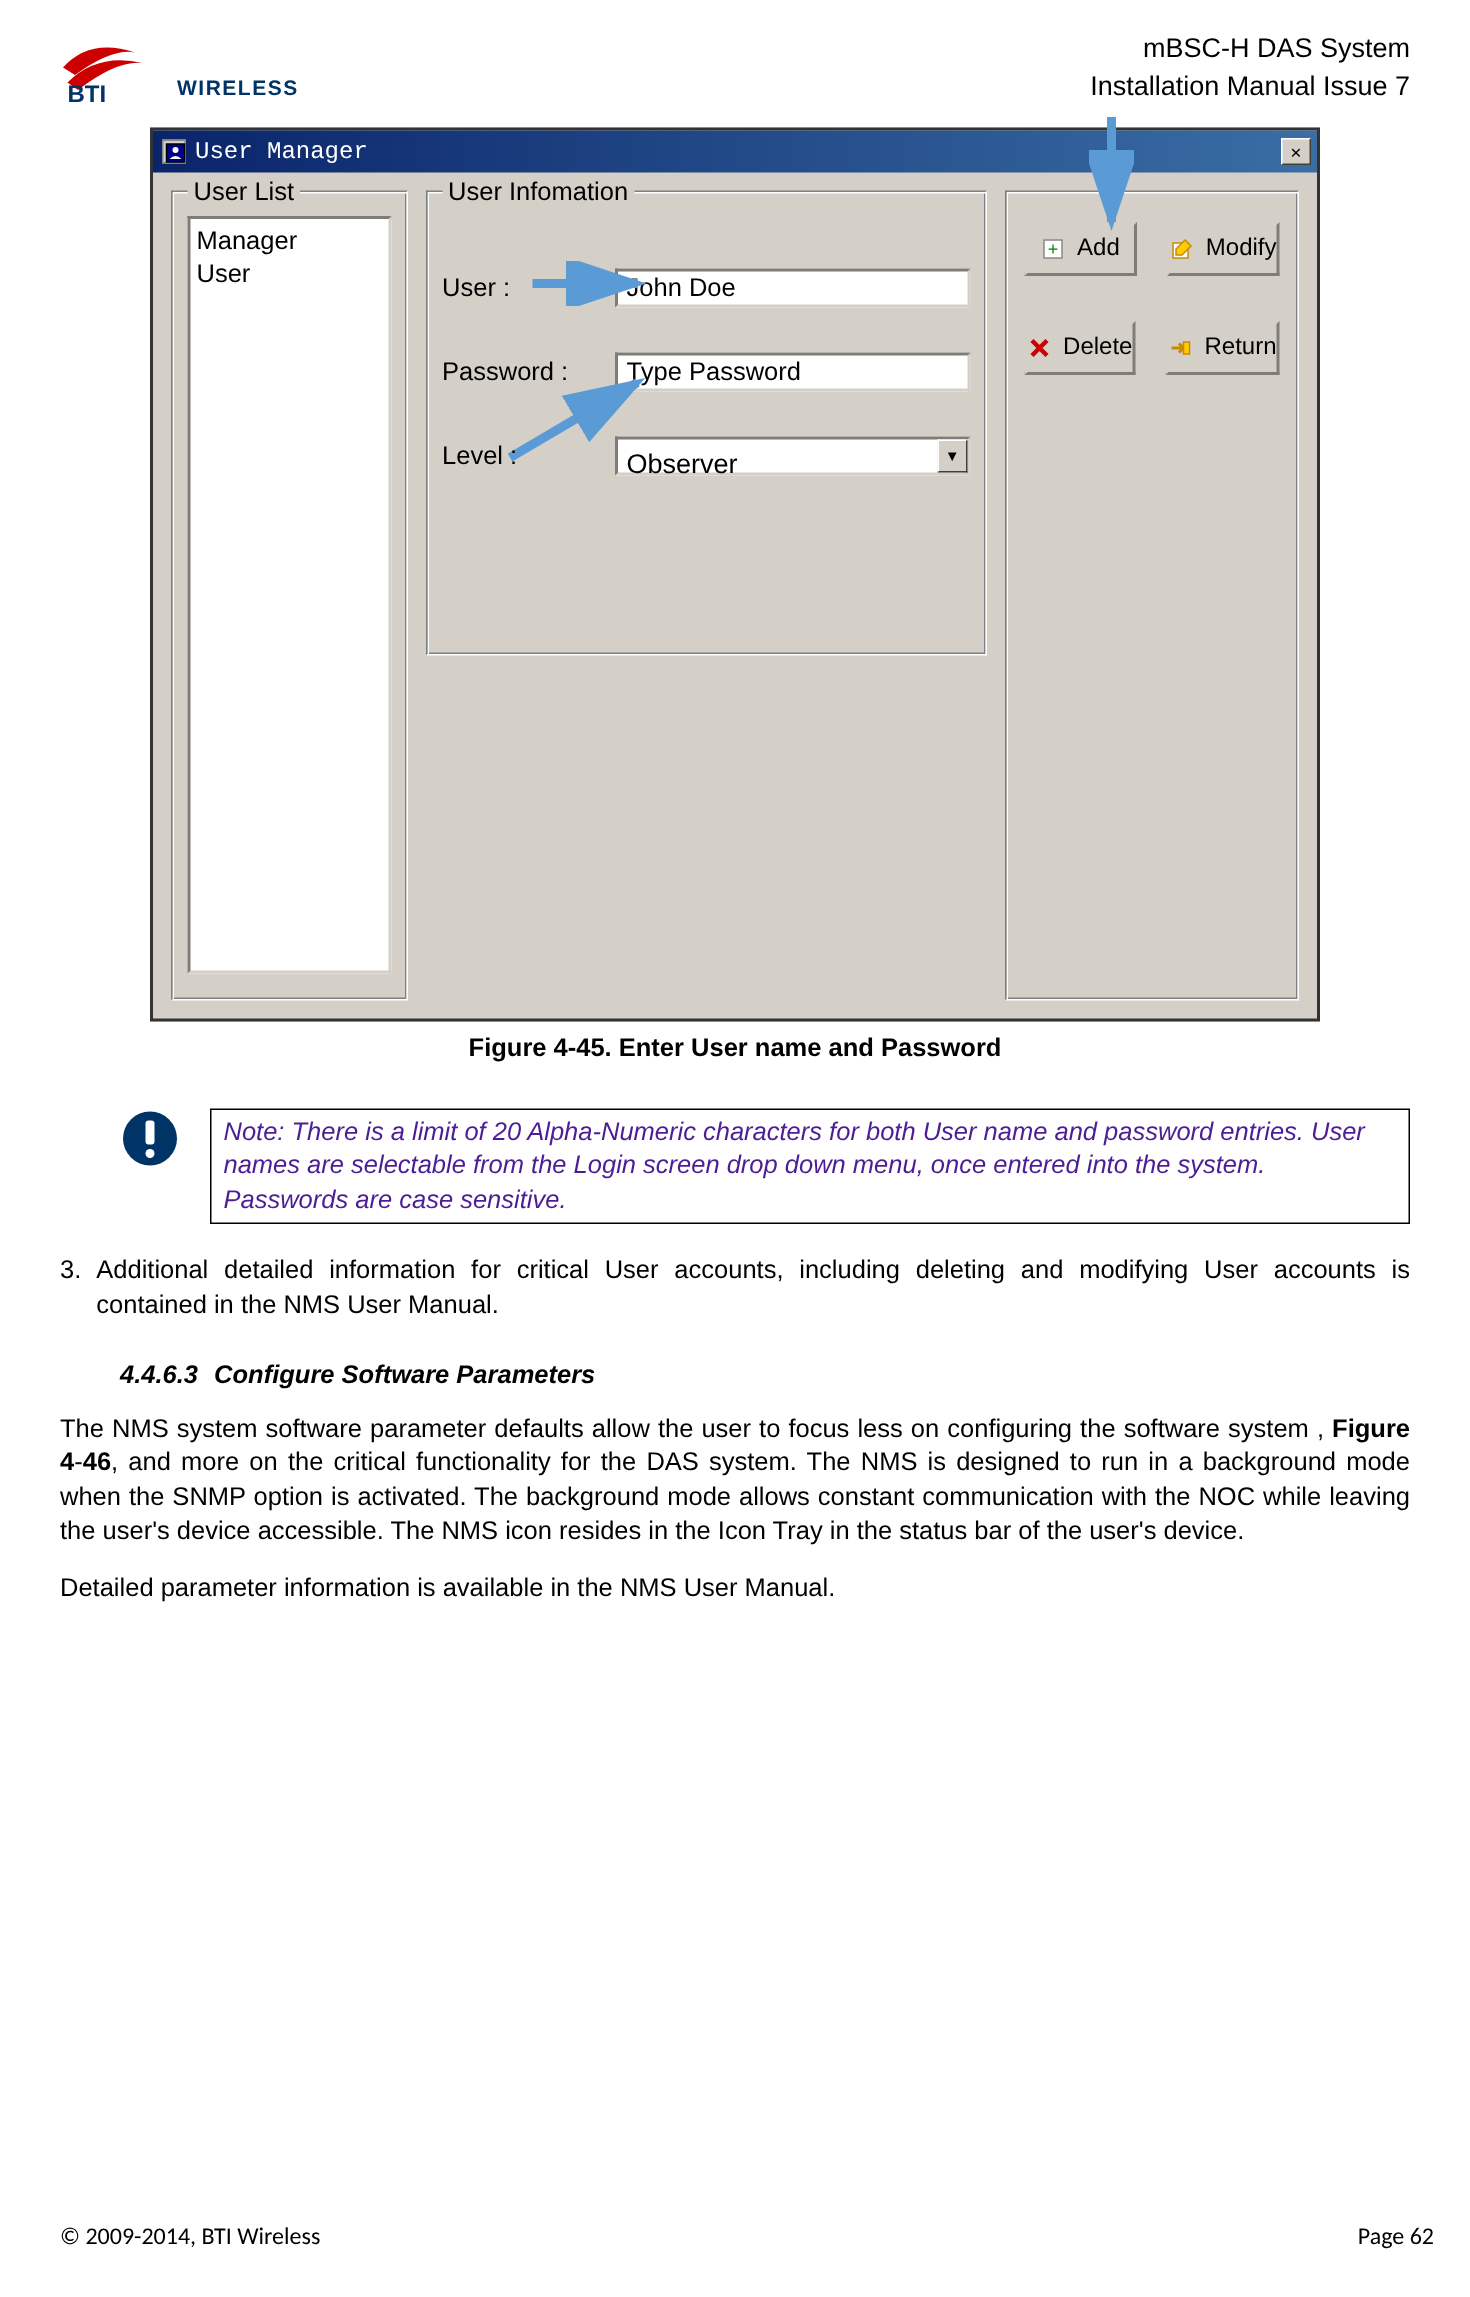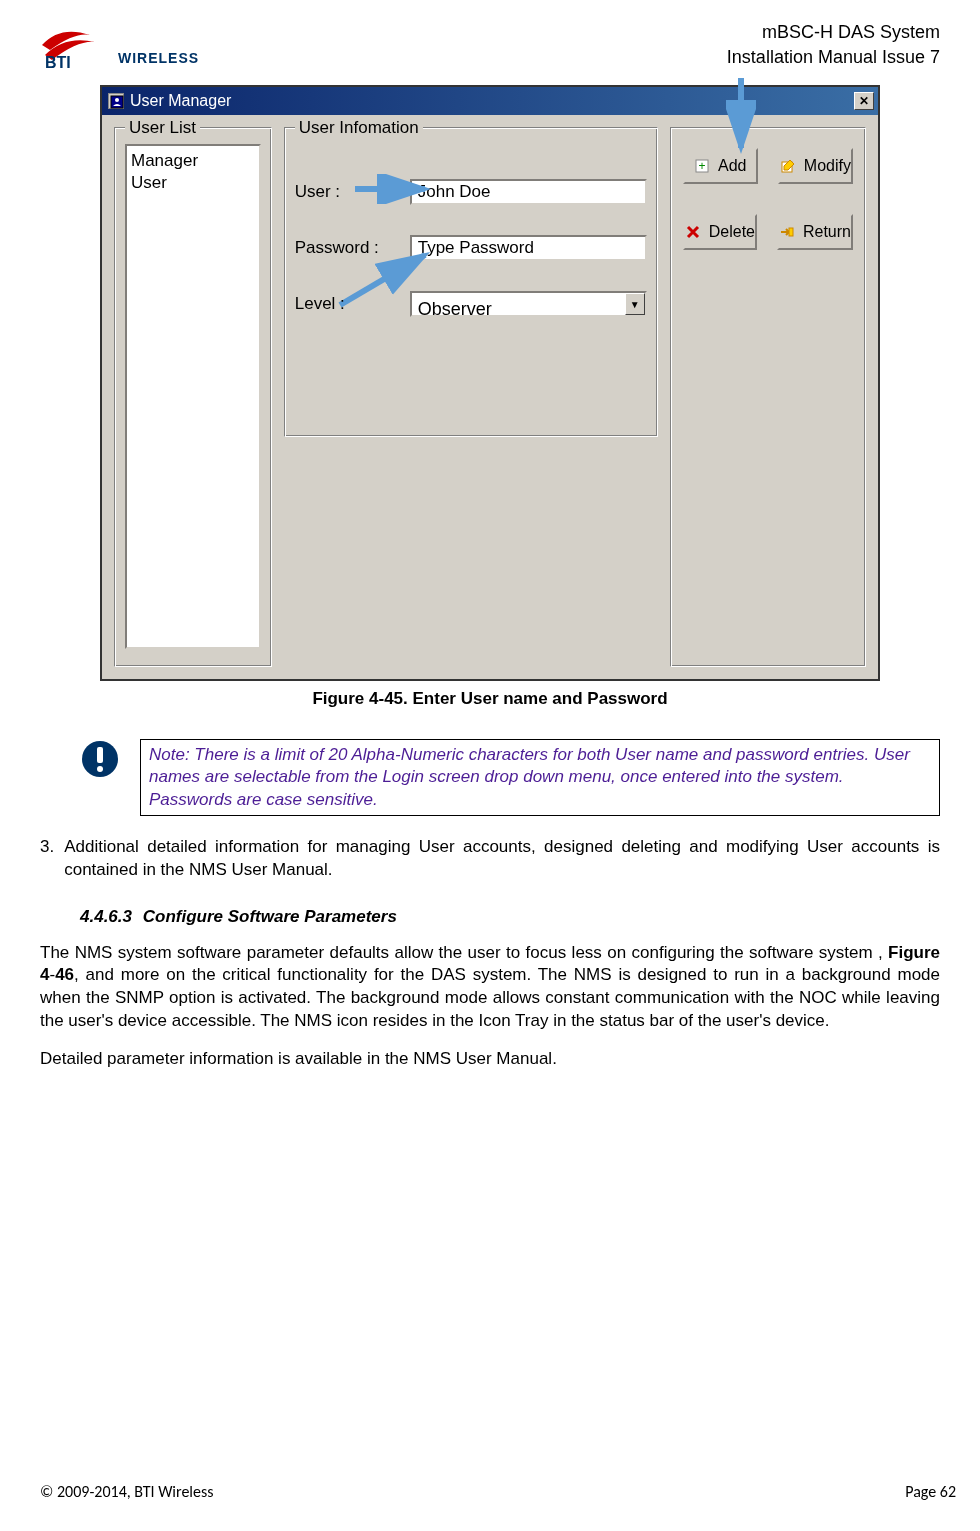--- a/index.html
+++ b/index.html
@@ -44,20 +44,21 @@
       background: #d4d0c8;
     }
     .titlebar {
       background: linear-gradient(90deg, #0a246a 0%, #3a6ea5 100%);
       color: #fff;
       display: flex;
       align-items: center;
       justify-content: space-between;
       padding: 4px 4px 4px 6px;
       height: 28px;
+      font-family: Liberation Mono, monospace;
     }
     .titlebar-left {
       display: flex;
       align-items: center;
       gap: 6px;
     }
     .titlebar-icon {
       width: 16px;
       height: 16px;
       background: #d4d0c8;
@@ -393,21 +394,21 @@
           <circle cx="20" cy="20" r="18" fill="#003366"></circle>
           <rect x="17" y="8" width="6" height="16" fill="#fff" rx="2"></rect>
           <circle cx="20" cy="30" r="3" fill="#fff"></circle>
         </svg>
     </div>
     <div class="note-text">Note: There is a limit of 20 Alpha-Numeric characters for both User name and password entries. User names are selectable from the Login screen drop down menu, once entered into the system. Passwords are case sensitive.</div>
   </div>
 
   <div class="body-text numbered">
     <span>3.</span>
-    <span>Additional detailed information for managing User accounts, designed deleting and modifying User accounts is contained in the NMS User Manual.</span>
+    <span>Additional detailed information for critical User accounts, including deleting and modifying User accounts is contained in the NMS User Manual.</span>
   </div>
 
   <div class="section-heading">
     <span class="section-num">4.4.6.3</span>
     <span style="margin-left:6px">Configure Software Parameters</span>
   </div>
 
   <div class="body-text">
     <span>The NMS system software parameter defaults allow the user to focus less on configuring the software system , </span><b><span>Figure 4</span></b><span>-</span><b><span>46</span></b><span>, and more on the critical functionality for the DAS system. The NMS is designed to run in a background mode when the SNMP option is activated. The background mode allows constant communication with the NOC while leaving the user's device accessible. The NMS icon resides in the Icon Tray in the status bar of the user's device.</span>
   </div>

